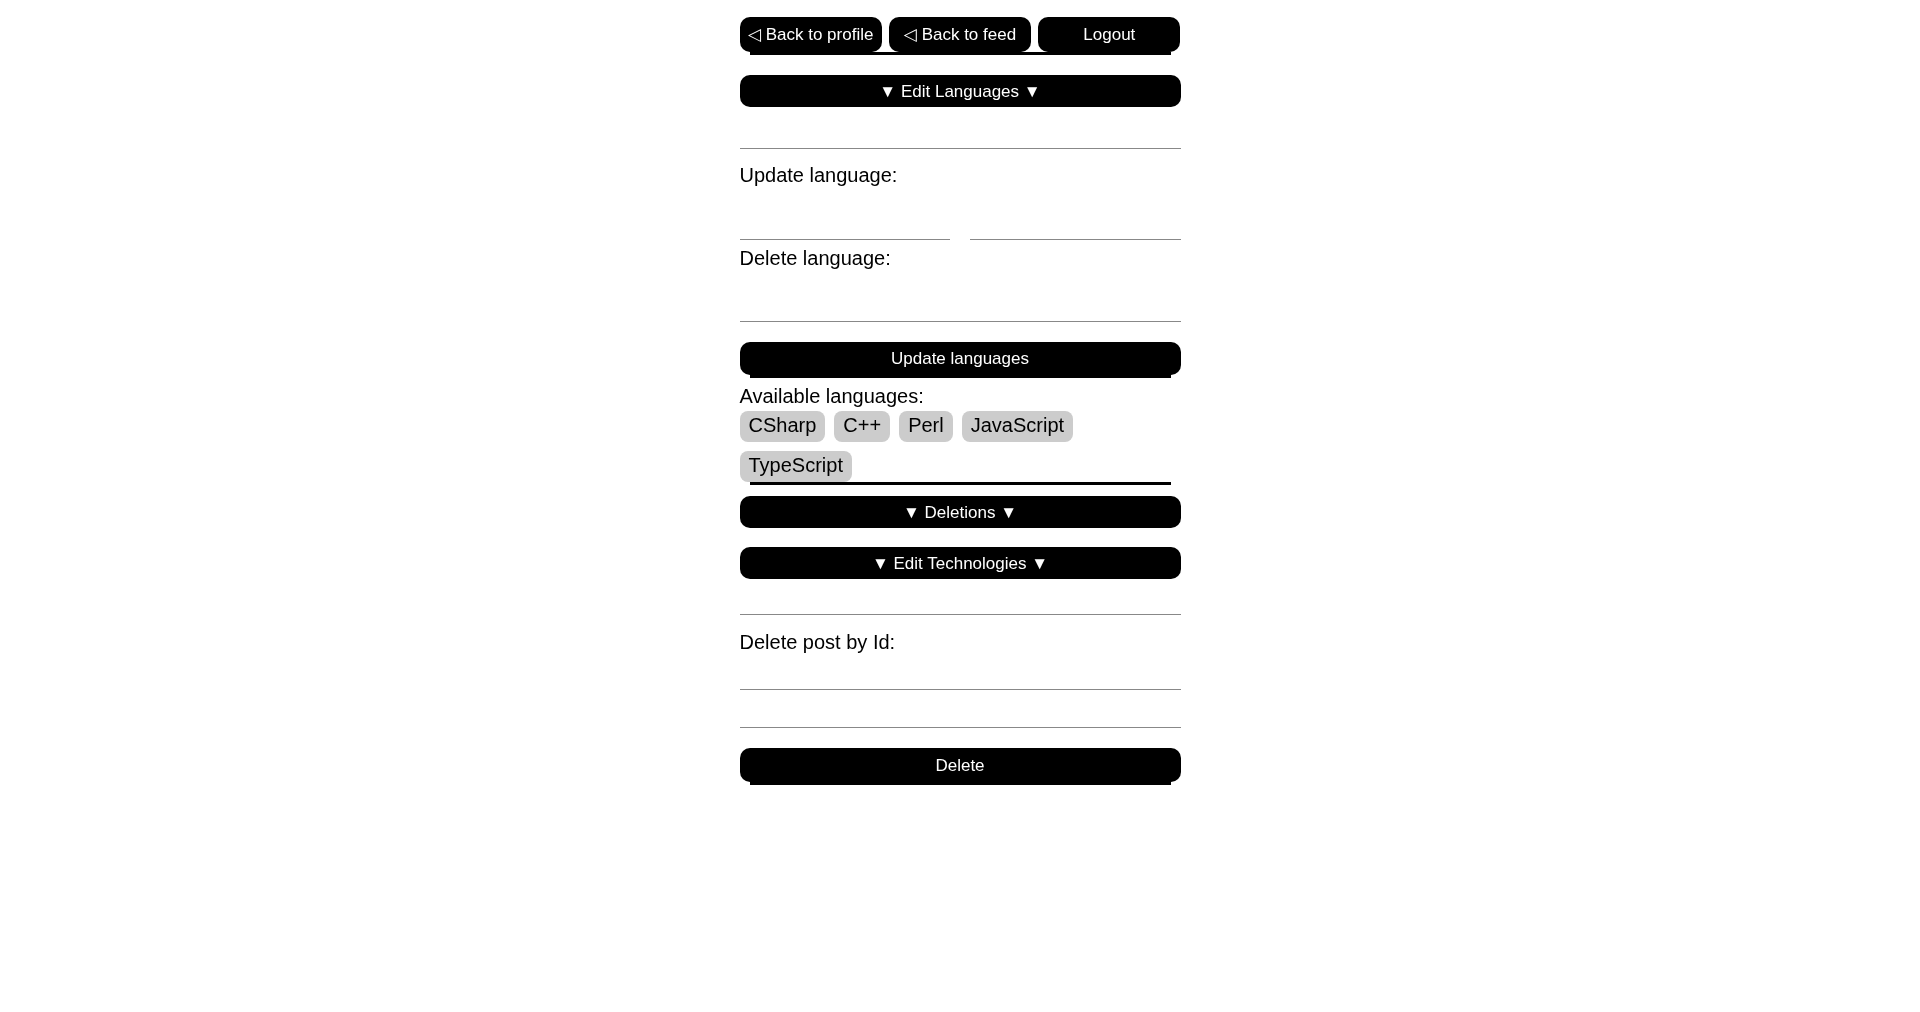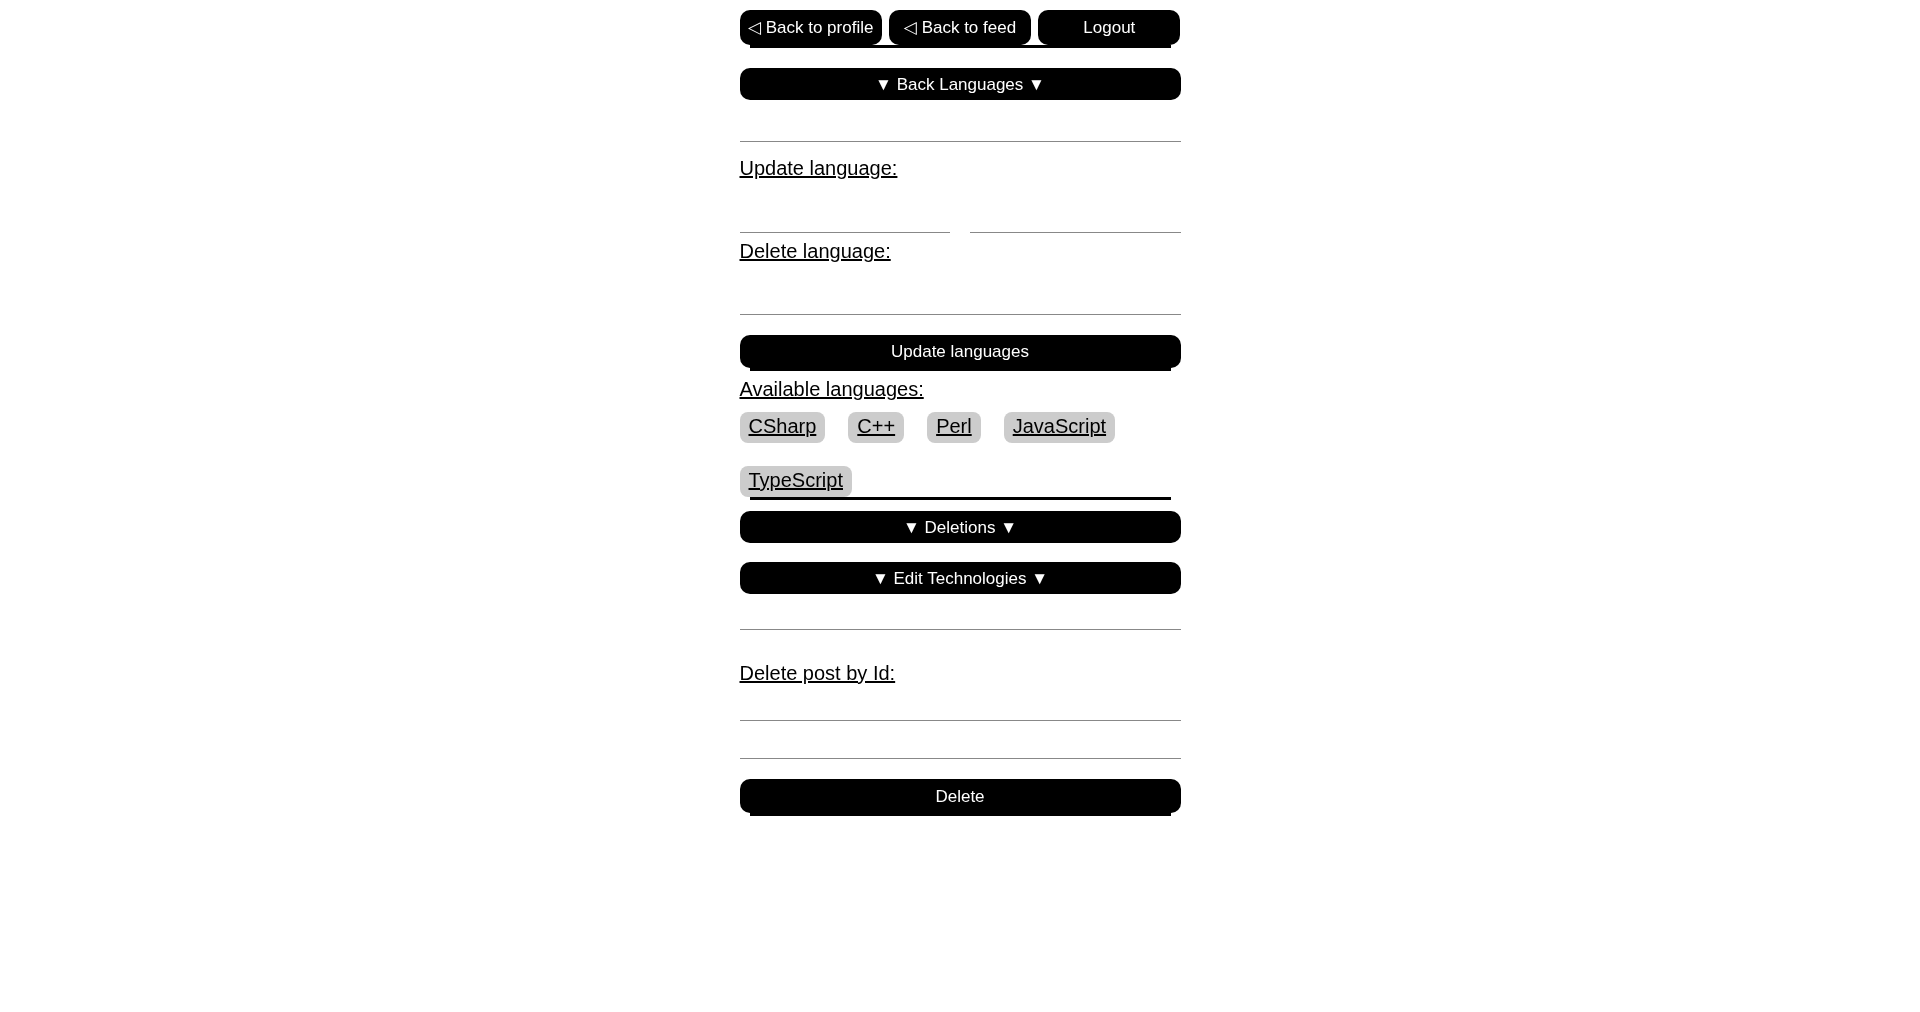--- a/index.html
+++ b/index.html
@@ -6,22 +6,21 @@
   html, body {
     margin: 0;
     padding: 0;
     background: #ffffff;
     font-family: "Liberation Sans", sans-serif;
     color: #000;
   }
   .column {
     width: 441px;
     margin: 0 auto;
-    padding-top: 10px;
-    text-decoration: underline;
+    padding-top: 17px;
   }
   
   .btn {
     display: block;
     background: #000000;
     color: #ffffff;
     border: none;
     border-radius: 10px;
     font-family: "Liberation Sans", sans-serif;
     font-size: 17px;
@@ -77,57 +76,57 @@
   input.line-short2 { height: 38px; }
   .pair {
     display: flex;
     gap: 20px;
   }
   .pair input { flex: 1 1 0; }
   
   .tags {
     display: flex;
     flex-wrap: wrap;
-    gap: 23px;
-    margin-top: 11px;
+    gap: 9px;
+    margin-top: 3px;
   }
   .tag {
     display: inline-block;
     background: #cccccc;
     color: #000;
     border-radius: 8px;
     padding: 3px 9px 5px 9px;
     font-size: 20px;
     line-height: 23px;
   }
   
   .mt10 { margin-top: 10px; }
   .mt11 { margin-top: 11px; }
   .mt12 { margin-top: 12px; }
   .mt15 { margin-top: 15px; }
   .mt16 { margin-top: 7px; }
   .mt19 { margin-top: 19px; }
   .mt20 { margin-top: 20px; }
   .mt30 { margin-top: 30px; }
-  .mt32 { margin-top: 32px; }
+  .mt32 { margin-top: 16px; }
 </style>
 </head>
 <body>
 
 <div class="column">
 
   <div class="btn-row">
     <button class="btn" type="button">◁ Back to profile</button>
     <button class="btn" type="button">◁ Back to feed</button>
     <button class="btn" type="button">Logout</button>
   </div>
 
   <hr class="thick mt10">
 
-  <button class="btn btn-wide mt20" type="button">▼ Back Languages ▼</button>
+  <button class="btn btn-wide mt20" type="button">▼ Edit Languages ▼</button>
 
   <input class="line" type="text" value="" style="">
 
   <div class="field-label mt15">Update language:</div>
   <div class="pair">
     <input class="line line-tall" type="text" value="" style="">
     <input class="line line-tall" type="text" value="" style="">
   </div>
 
   <div class="field-label mt16">Delete language:</div>

